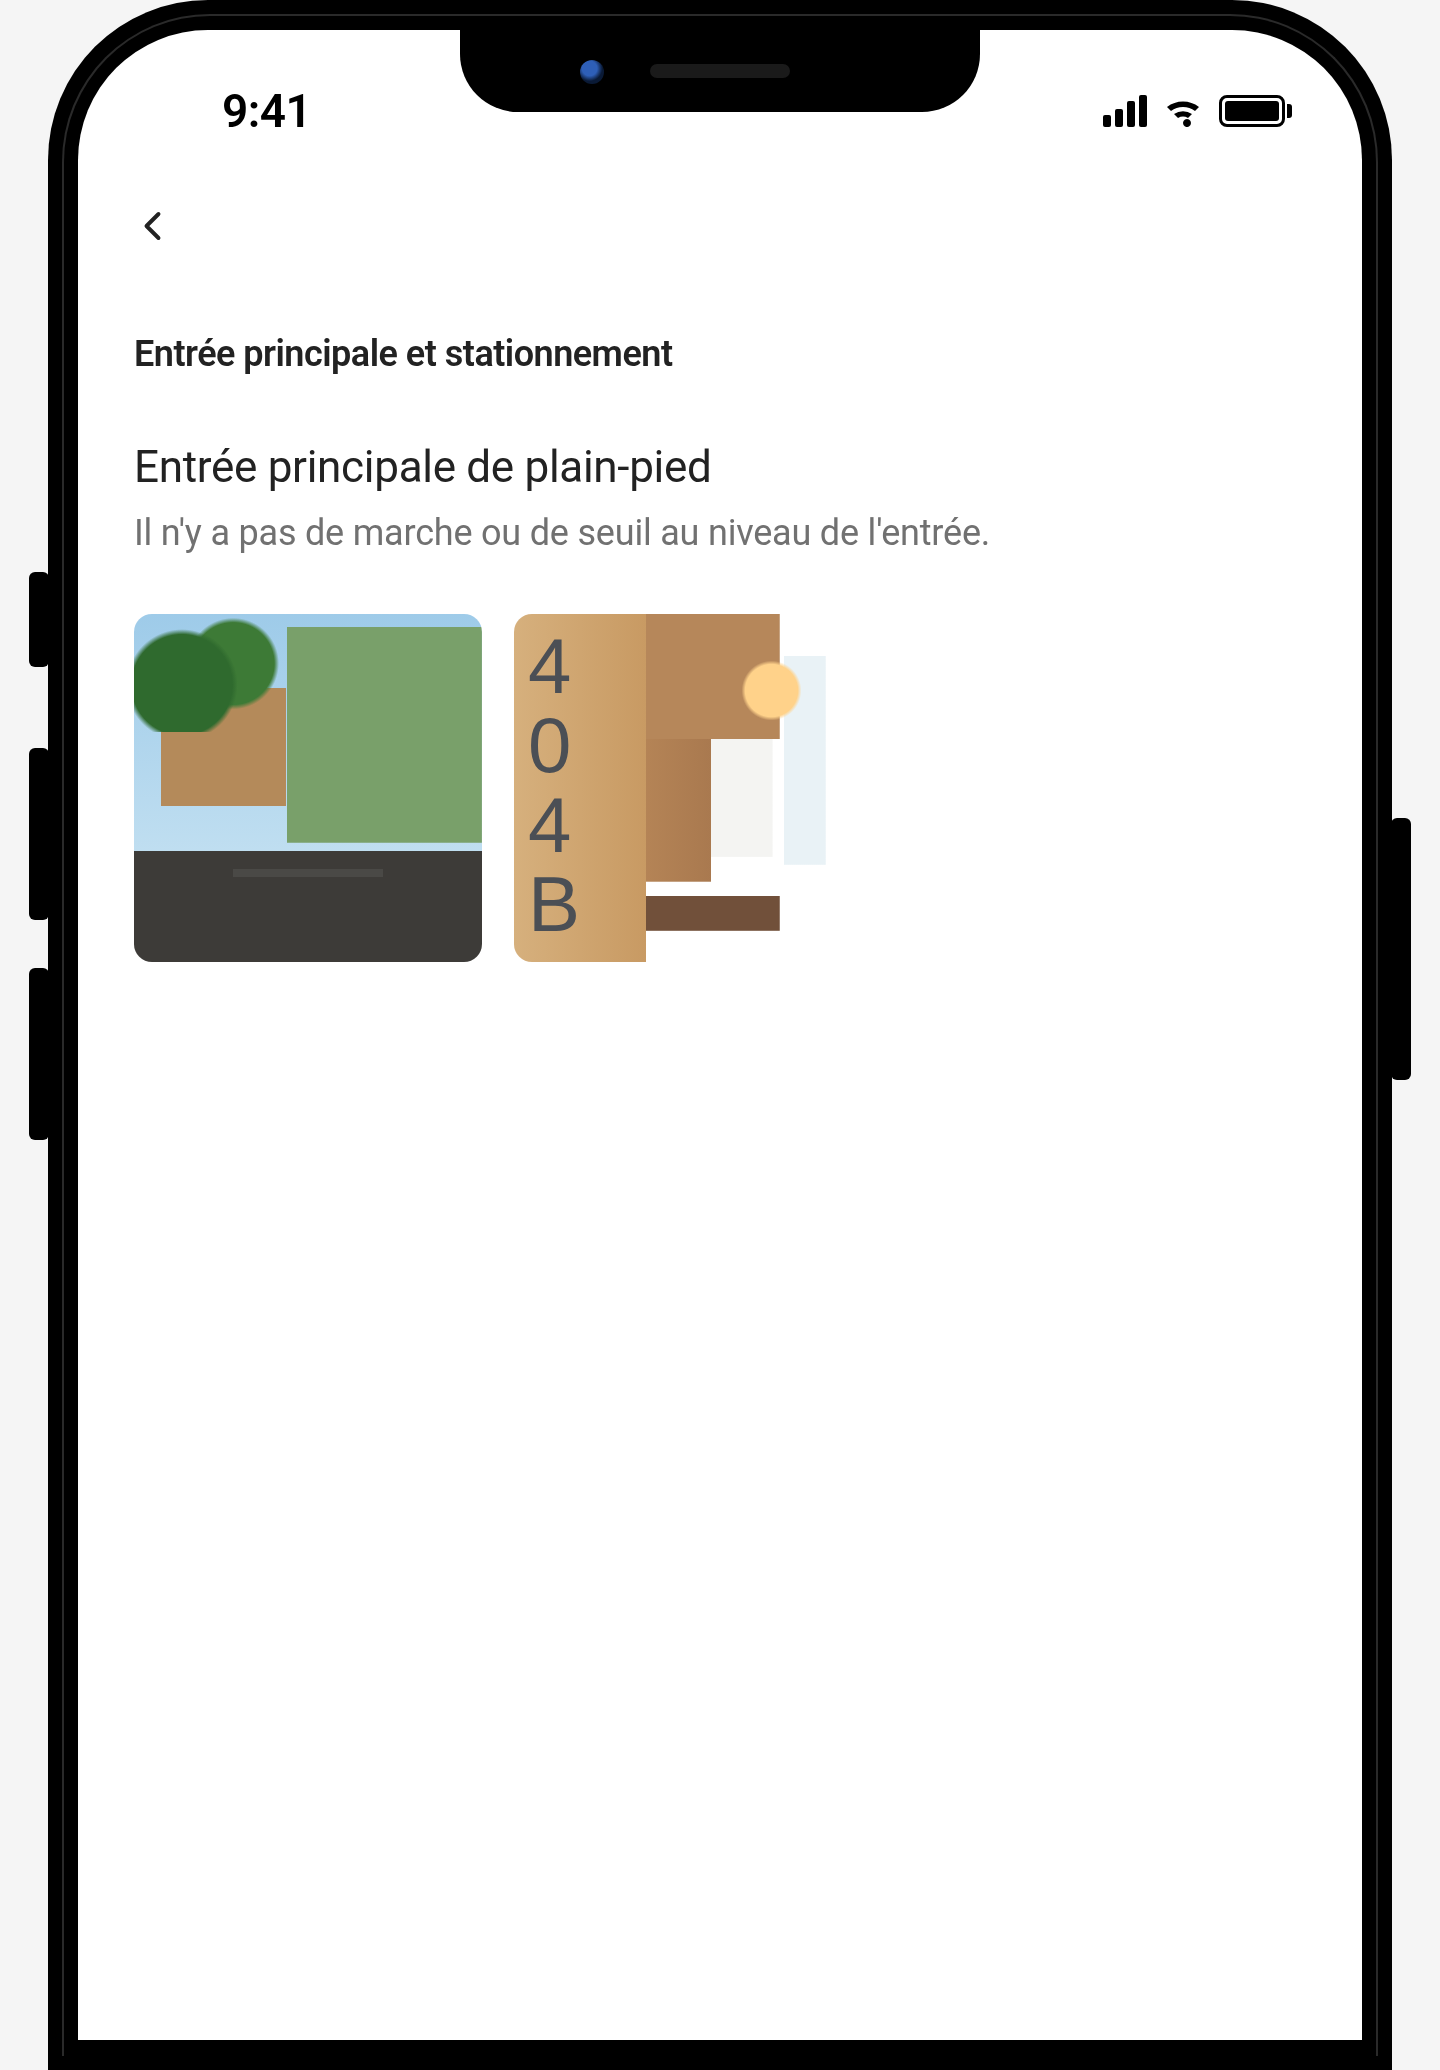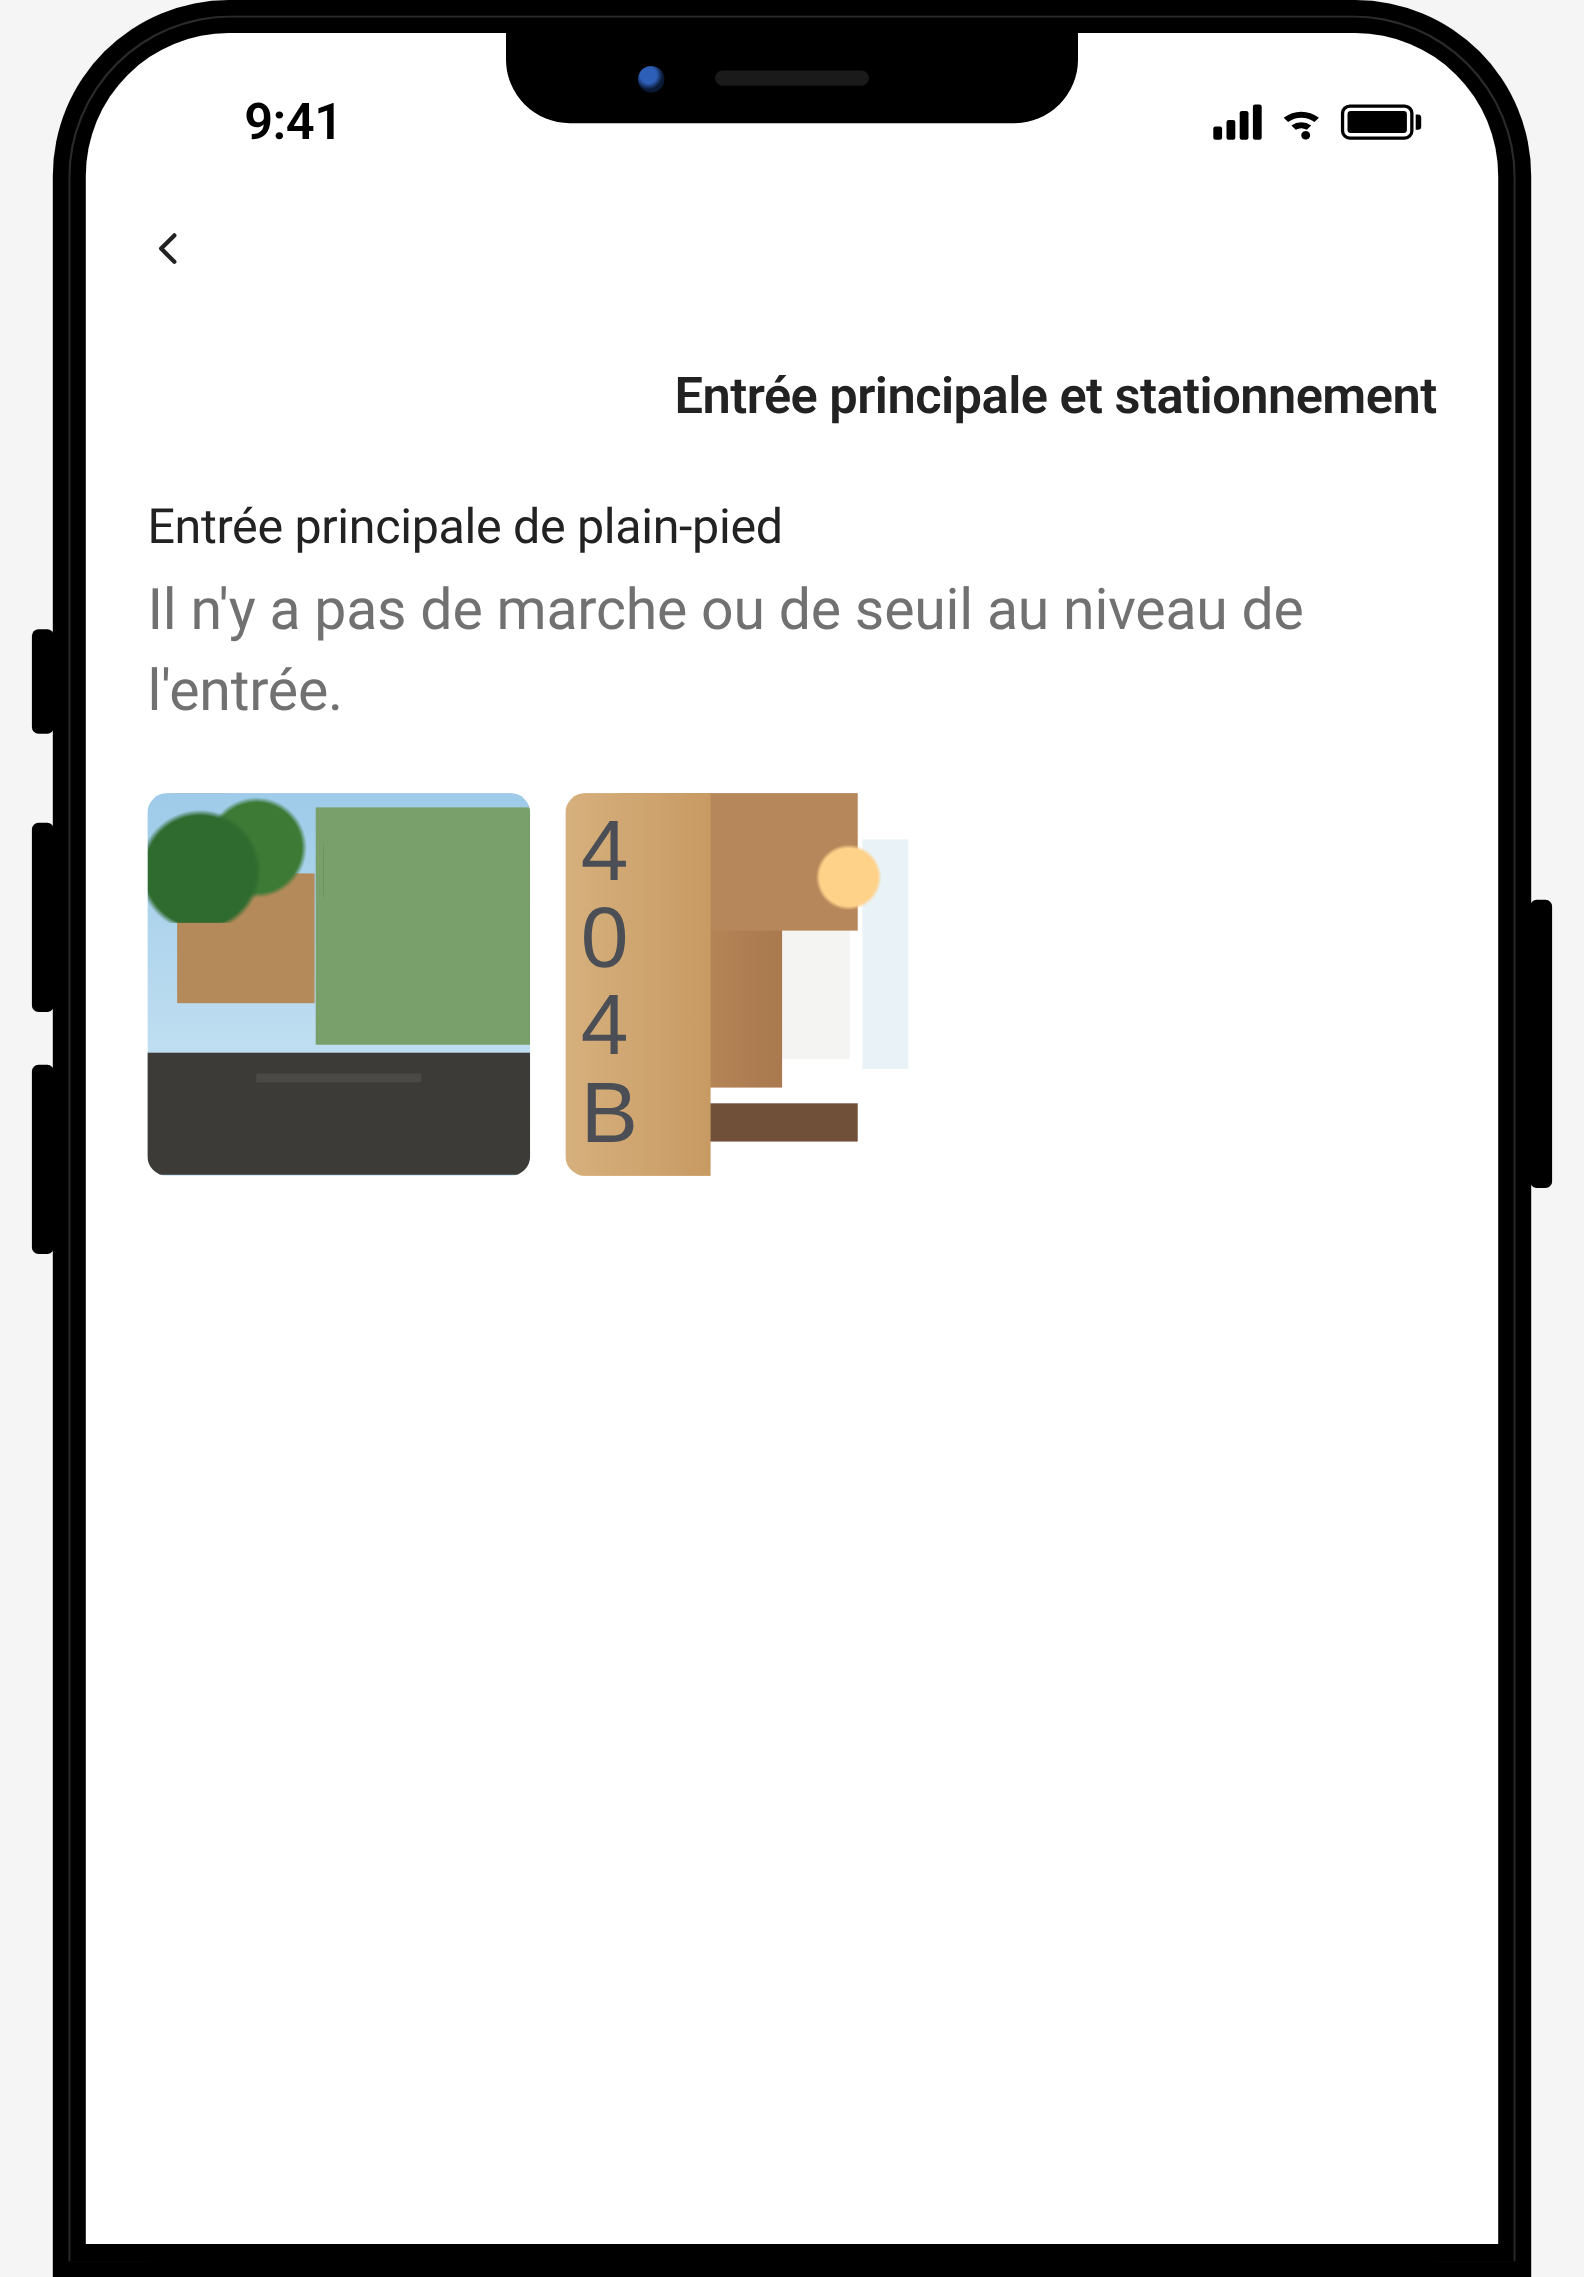--- a/index.html
+++ b/index.html
@@ -78,27 +78,27 @@
     .battery-fill { width:100%; height:100%; background:#000; border-radius:3px;}
     .battery-cap { width:5px; height:14px; background:#000; border-radius:0 3px 3px 0; margin-left:2px;}
 
     
     .nav-bar { padding: 44px 44px 20px; }
     .back-btn { width:64px; height:64px; display:flex; align-items:center; justify-content:center; background:none; border:none; cursor:pointer; border-radius:50%; }
     .back-btn svg { width:36px; height:36px; }
 
     
     .content { padding: 56px 56px 0; }
-    .page-title { font-size:46px; font-weight:650; color:#222222; letter-spacing:-0.5px; margin-bottom:64px; line-height:1.15;text-align:right; }
+    .page-title { font-size:36px; font-weight:650; color:#222222; letter-spacing:-0.5px; margin-bottom:64px; line-height:1.15; }
 
     .feature-block { padding-bottom:64px; border-bottom:1px solid #e6e6e6; margin-bottom:72px; }
     .feature-block:last-child { border-bottom:none; margin-bottom:0; padding-bottom:0; }
 
     .feature-title { font-size:44px; font-weight:430; color:#222222; line-height:1.28; margin-bottom:12px; letter-spacing:-0.3px;}
-    .feature-desc  { font-size:52px; font-weight:380; color:#717171; line-height:1.4; margin-bottom:56px; letter-spacing:-0.2px;}
+    .feature-desc  { font-size:36px; font-weight:380; color:#717171; line-height:1.4; margin-bottom:56px; letter-spacing:-0.2px;}
 
     .thumbs { display:flex; gap:32px; }
     .thumb { width:348px; height:348px; border-radius:18px; overflow:hidden; position:relative; cursor:pointer; }
 
     
     .photo-green-house {
       background:
         linear-gradient(#4a4946 0 0) left 50% bottom 25%/150px 8px no-repeat,        
         linear-gradient(#3d3b38 0 0) left 50% bottom 0%/100% 32% no-repeat,           
         linear-gradient(#b48a5a 0 0) left 12% top 32%/36% 34% no-repeat,              

